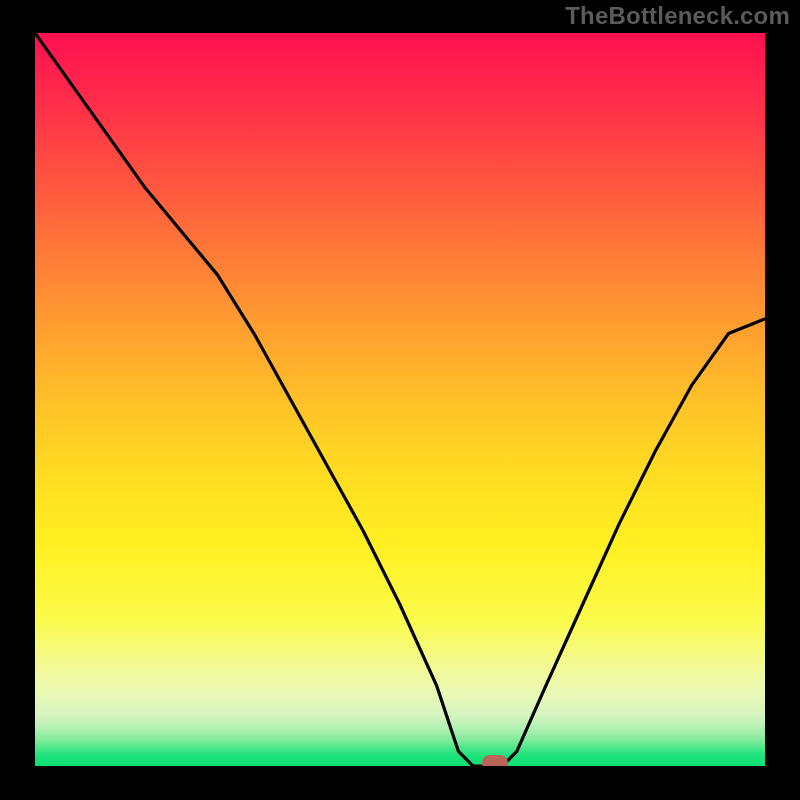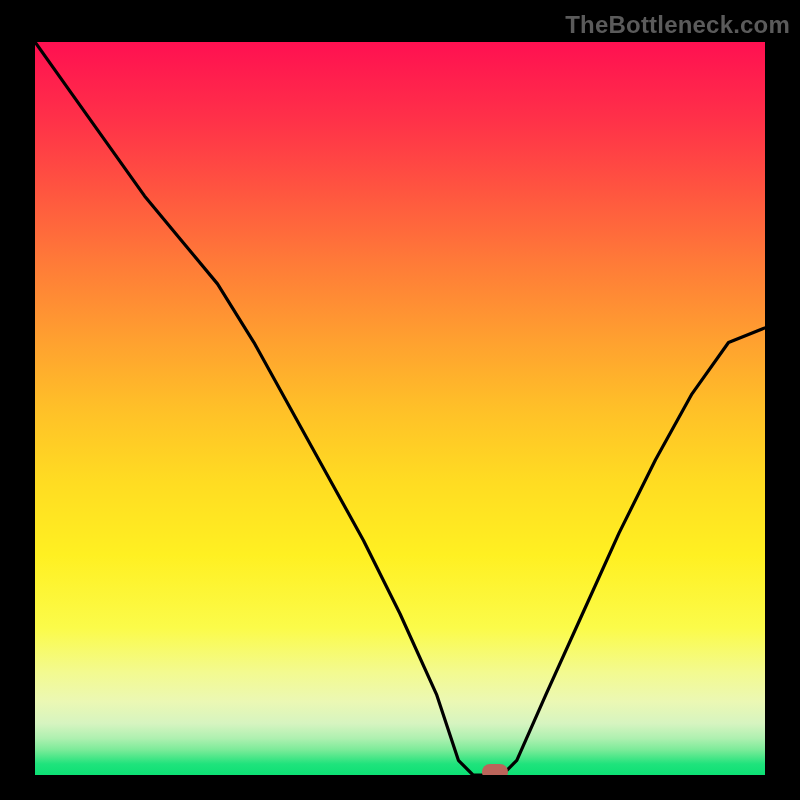--- a/index.html
+++ b/index.html
@@ -8,21 +8,20 @@
     width: 800px;
     height: 800px;
     background: #000;
     font-family: Arial, Helvetica, sans-serif;
   }
   .frame {
     position: relative;
     width: 800px;
     height: 769px;
     background: #000;
-    margin-top: 9px;
   }
   .watermark {
     position: absolute;
     top: 2px;
     right: 10px;
     color: #5b5b5b;
     font-size: 24px;
     font-weight: 600;
     letter-spacing: 0.2px;
     z-index: 30;

